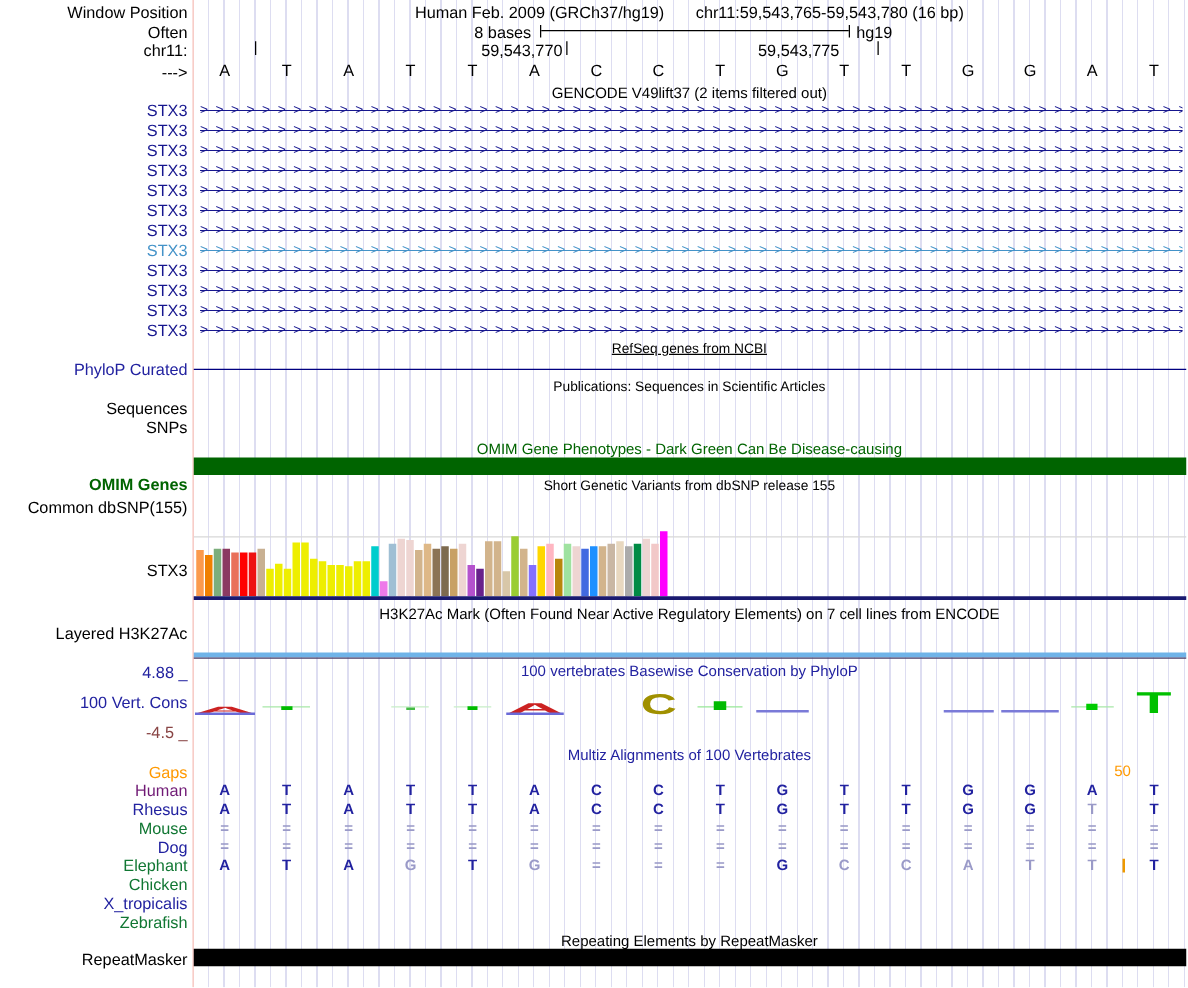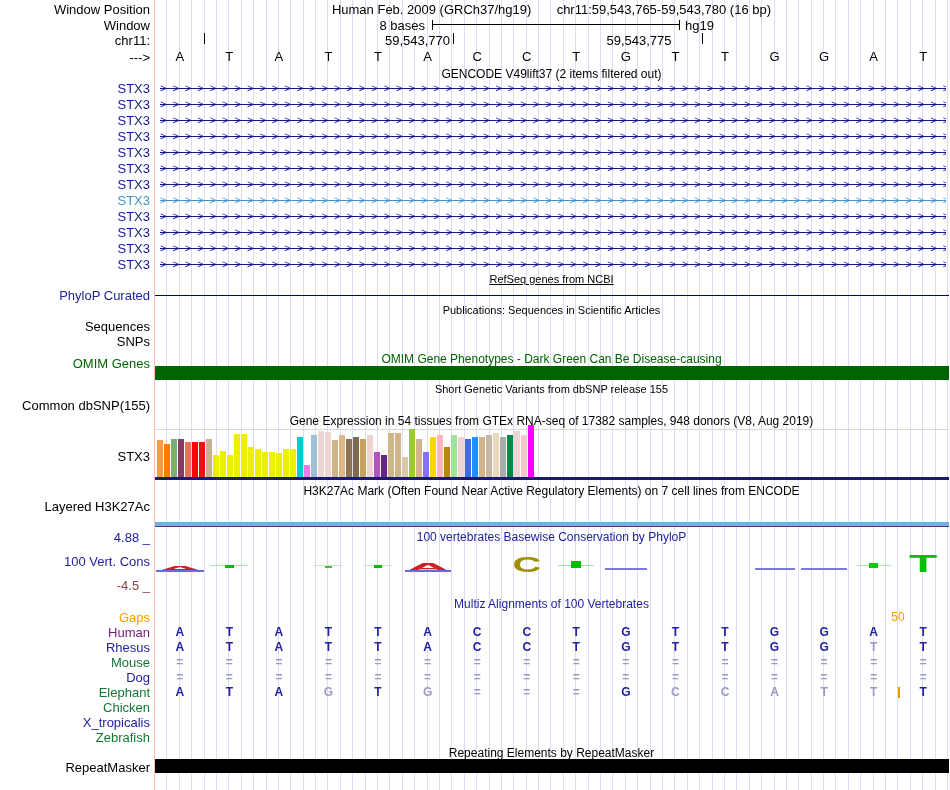--- a/index.html
+++ b/index.html
@@ -32,21 +32,21 @@
   <div class="grid"></div>
   <div class="edge-line"></div>
 
   <div class="gutter" style="top:2px;">Window Position</div>
   <div class="title" style="top:2px;font-size:13px;">
     <span>Human Feb. 2009 (GRCh37/hg19)</span>
     <span style="display:inline-block;width:18px;"></span>
     <span>chr11:59,543,765-59,543,780 (16 bp)</span>
   </div>
 
-  <div class="gutter" style="top:18px;">Window</div>
+  <div class="gutter" style="top:18px;">Often</div>
   <div class="abs" style="top:18px;left:155px;width:270px;text-align:right;font-size:13px;">8 bases</div>
   <div class="abs" style="top:20px;left:432px;width:246px;height:10px;border-left:1px solid #000;border-right:1px solid #000;">
     <div class="abs" style="top:4px;left:0;width:246px;height:1px;background:#000;"></div>
   </div>
   <div class="abs" style="top:18px;left:685px;font-size:13px;">hg19</div>
 
   <div class="gutter" style="top:33px;">chr11:</div>
   <div class="tick" style="top:33px;left:204px;"></div>
   <div class="abs" style="top:33px;left:330px;width:120px;text-align:right;font-size:13px;">59,543,770</div>
   <div class="tick" style="top:33px;left:453px;"></div>
@@ -127,27 +127,26 @@
 
   <div class="title" style="top:273px;font-size:11px;text-decoration:underline;">RefSeq genes from NCBI</div>
   <div class="gutter navy" style="top:288px;">PhyloP Curated</div>
   <div class="hrline" id="refseq-line" style="top: 295px; height: 1px; background: rgb(0, 0, 128);"></div>
 
   <div class="title" style="top:304px;font-size:11px;">Publications: Sequences in Scientific Articles</div>
   <div class="gutter" style="top:319px;">Sequences</div>
   <div class="gutter" style="top:334px;">SNPs</div>
 
   <div class="title omim-green" style="top:352px;">OMIM Gene Phenotypes - Dark Green Can Be Disease-causing</div>
-  <div class="gutter omim-green" style="top:356px;">OMIM Genes</div>
+  <div class="gutter omim-green" style="top:380px;font-weight:bold;">OMIM Genes</div>
   <div class="hrline" id="omim-bar" style="top: 366px; height: 14px; background: rgb(0, 100, 0);"></div>
 
   <div class="title" style="top:383px;font-size:11px;">Short Genetic Variants from dbSNP release 155</div>
   <div class="gutter" style="top:398px;">Common dbSNP(155)</div>
 
-  <div class="title" style="top:414px;">Gene Expression in 54 tissues from GTEx RNA-seq of 17382 samples, 948 donors (V8, Aug 2019)</div>
   <div class="hrline" style="top:429px;height:1px;background:#D8D8D8;"></div>
   <div class="gutter" style="top:449px;">STX3</div>
   <div class="abs" id="gtex-bars" style="top:425px;left:155px;width:794px;height:52px;">
       <div class="abs" style="left: 1.5px; width: 6px; bottom: 0px; height: 37px; background: rgb(251, 154, 77);"></div>
       <div class="abs" style="left: 8.5px; width: 6px; bottom: 0px; height: 33px; background: rgb(240, 128, 0);"></div>
       <div class="abs" style="left: 15.5px; width: 6px; bottom: 0px; height: 38px; background: rgb(124, 174, 124);"></div>
       <div class="abs" style="left: 22.5px; width: 6px; bottom: 0px; height: 38px; background: rgb(139, 58, 98);"></div>
       <div class="abs" style="left: 29.5px; width: 6px; bottom: 0px; height: 35px; background: rgb(233, 112, 90);"></div>
       <div class="abs" style="left: 36.5px; width: 6px; bottom: 0px; height: 35px; background: rgb(255, 0, 0);"></div>
       <div class="abs" style="left: 43.5px; width: 6px; bottom: 0px; height: 35px; background: rgb(238, 17, 17);"></div>

